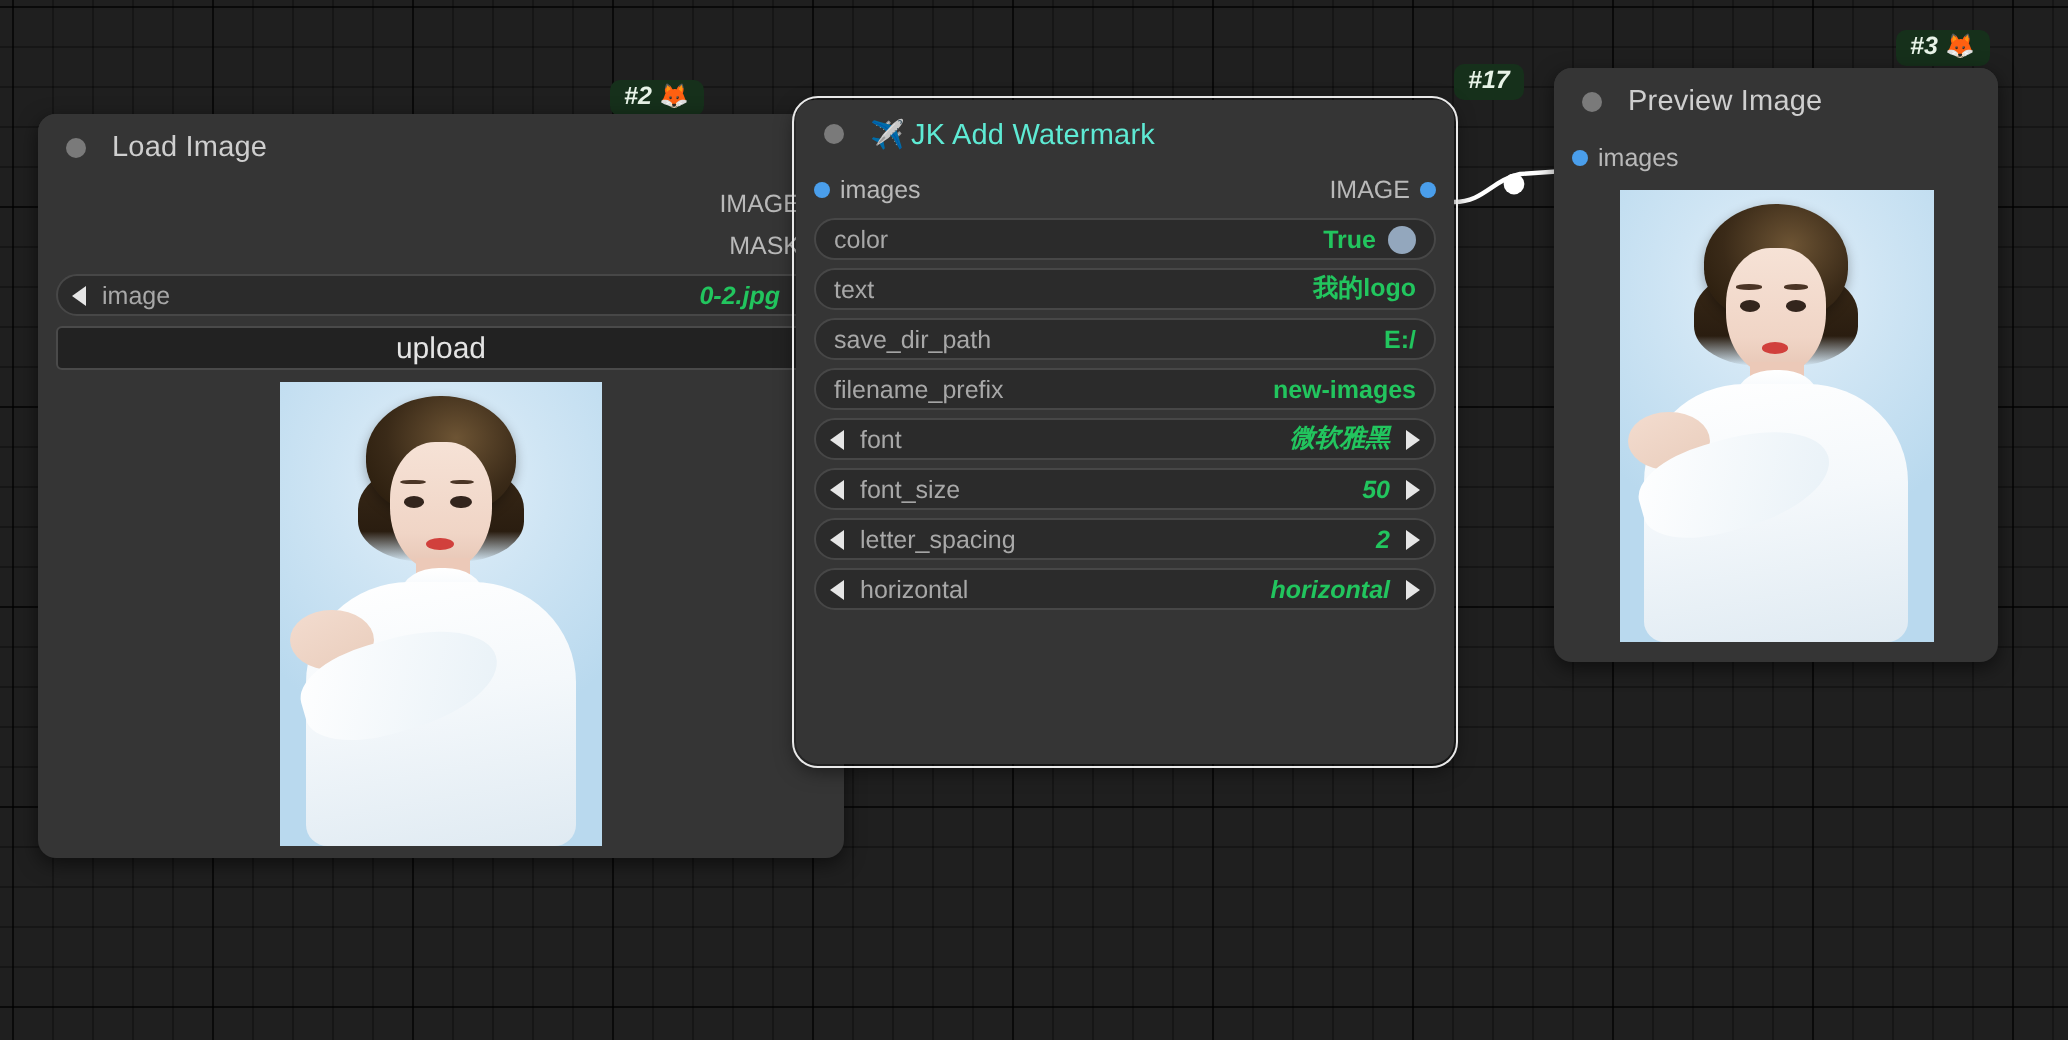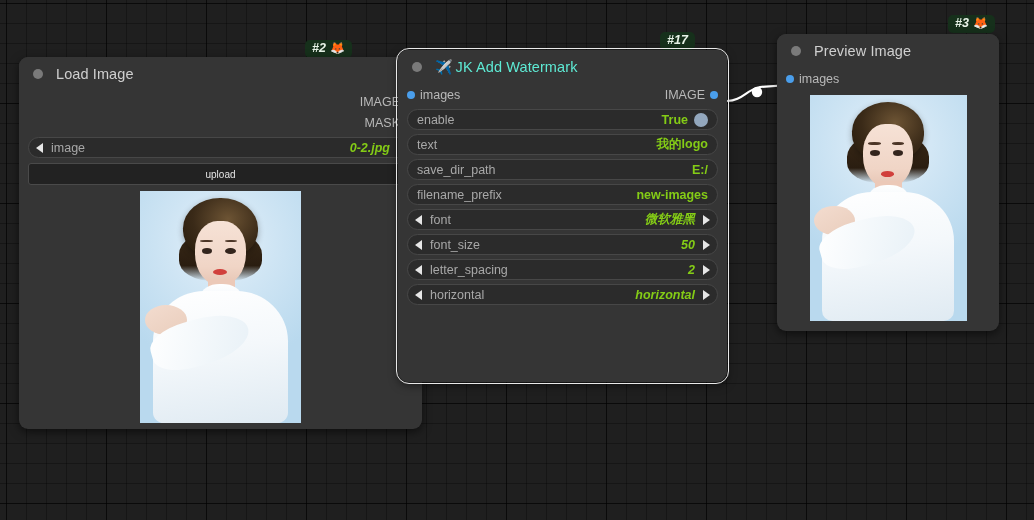--- a/index.html
+++ b/index.html
@@ -124,21 +124,21 @@
     border-radius: 11px;
     display: flex;
     align-items: center;
     padding: 0 9px;
     font-size: 12.5px;
     color: #a8a8a8;
   }
   .widget .wname { flex: 0 0 auto; }
   .widget .wval {
     margin-left: auto;
-    color: #84cc16;
+    color: #22c55e;
     font-weight: bold;
     font-size: 12.5px;
     white-space: nowrap;
   }
   .widget.combo .wname { margin-left: 13px; }
   .widget.combo .wval  { margin-right: 13px; font-style: italic; }
   .arrow {
     position: absolute;
     top: 50%;
     transform: translateY(-50%);
@@ -159,21 +159,21 @@
 
   .btn-widget {
     height: 22px;
     margin-top: 5px;
     background: #222222;
     border: 1px solid #4a4a4a;
     border-radius: 3px;
     display: flex;
     align-items: center;
     justify-content: center;
-    font-size: 10px;
+    font-size: 15px;
     color: #e4e4e4;
   }
 
   
   .img-wrap {
     margin-top: 6px;
     display: flex;
     justify-content: center;
     align-items: flex-start;
     overflow: hidden;
@@ -335,42 +335,42 @@
           <div class="collar"></div>
           <div class="sweater"></div>
           <div class="shoulder"></div>
           <div class="arm"></div>
         </div>
       </div>
 
     </div>
   </div>
 
-  <div class="badge" style="left:660px; top:32px;">
+  <div class="badge" style="left:727px; top:32px;">
     <span>#17</span>
   </div>
 
   <div class="node selected" id="n-wm" style="left:398px; top:50px; width:329px; height:332px;">
 
     <div class="node-header">
       <span class="collapse-dot"></span>
       <span class="node-title bright"><span class="title-emoji">✈️</span><span>JK Add Watermark</span></span>
     </div>
 
     <div class="node-body">
 
       <div class="slot-row in" style="justify-content:space-between; padding-right:13px;">
         <span class="slot-dot left" style="background:#4a9eeb;"></span>
         <span>images</span>
         <span>IMAGE</span>
         <span class="slot-dot right" style="background:#4a9eeb;"></span>
       </div>
 
       <div class="widget">
-        <span class="wname">enable</span>
+        <span class="wname">color</span>
         <span class="wval">True</span>
         <span class="toggle-knob"></span>
       </div>
 
       <div class="widget">
         <span class="wname">text</span>
         <span class="wval">我的logo</span>
       </div>
 
 

